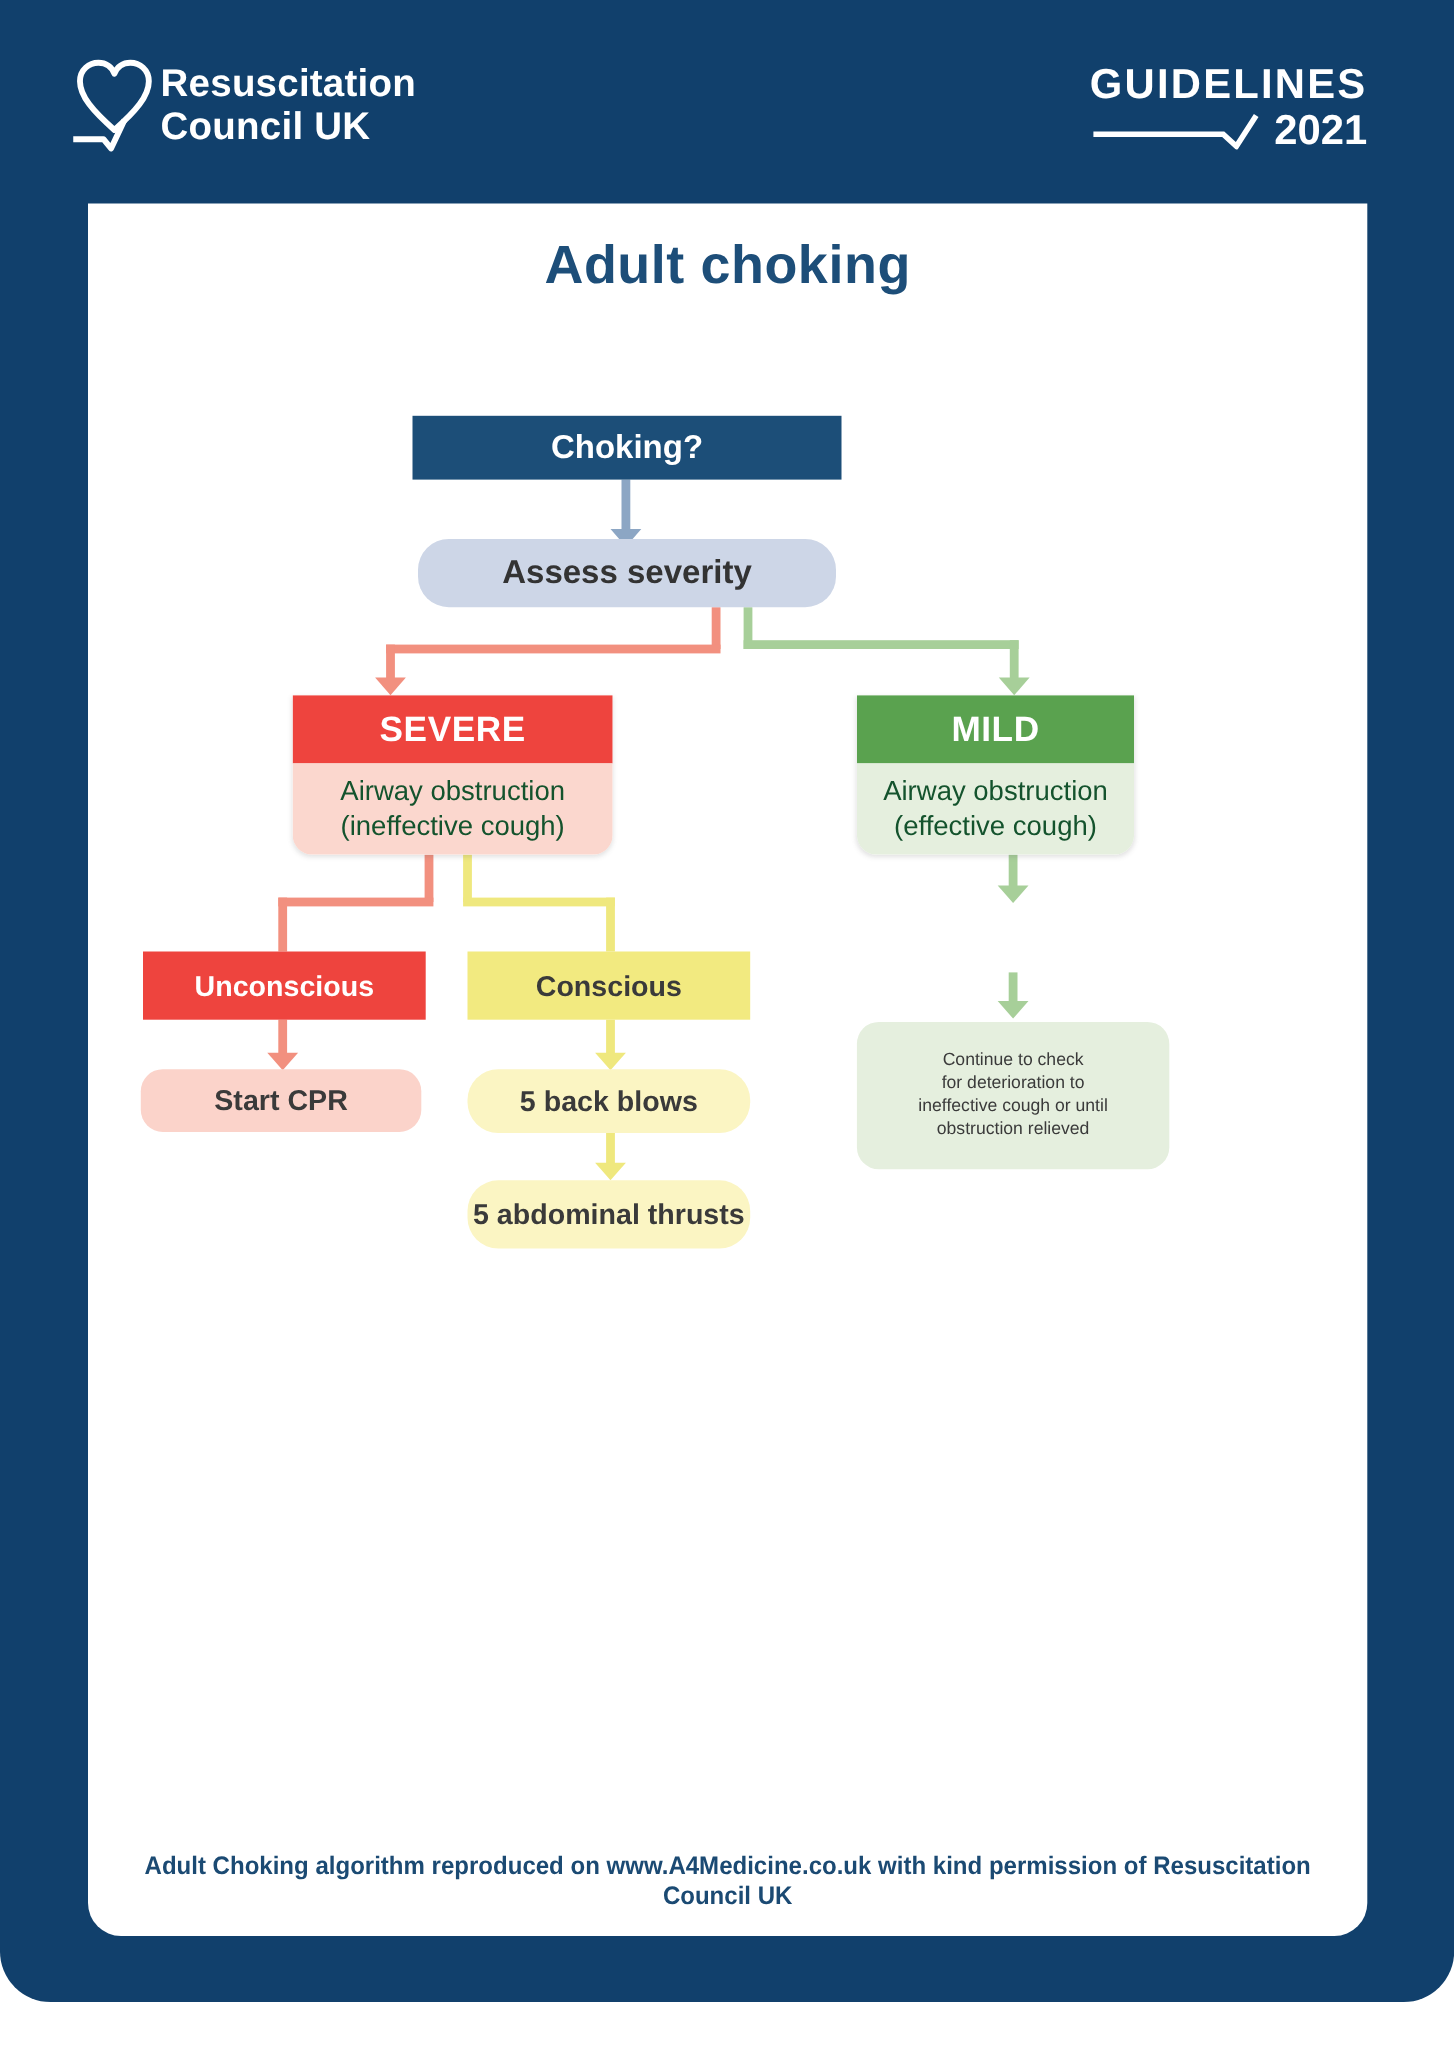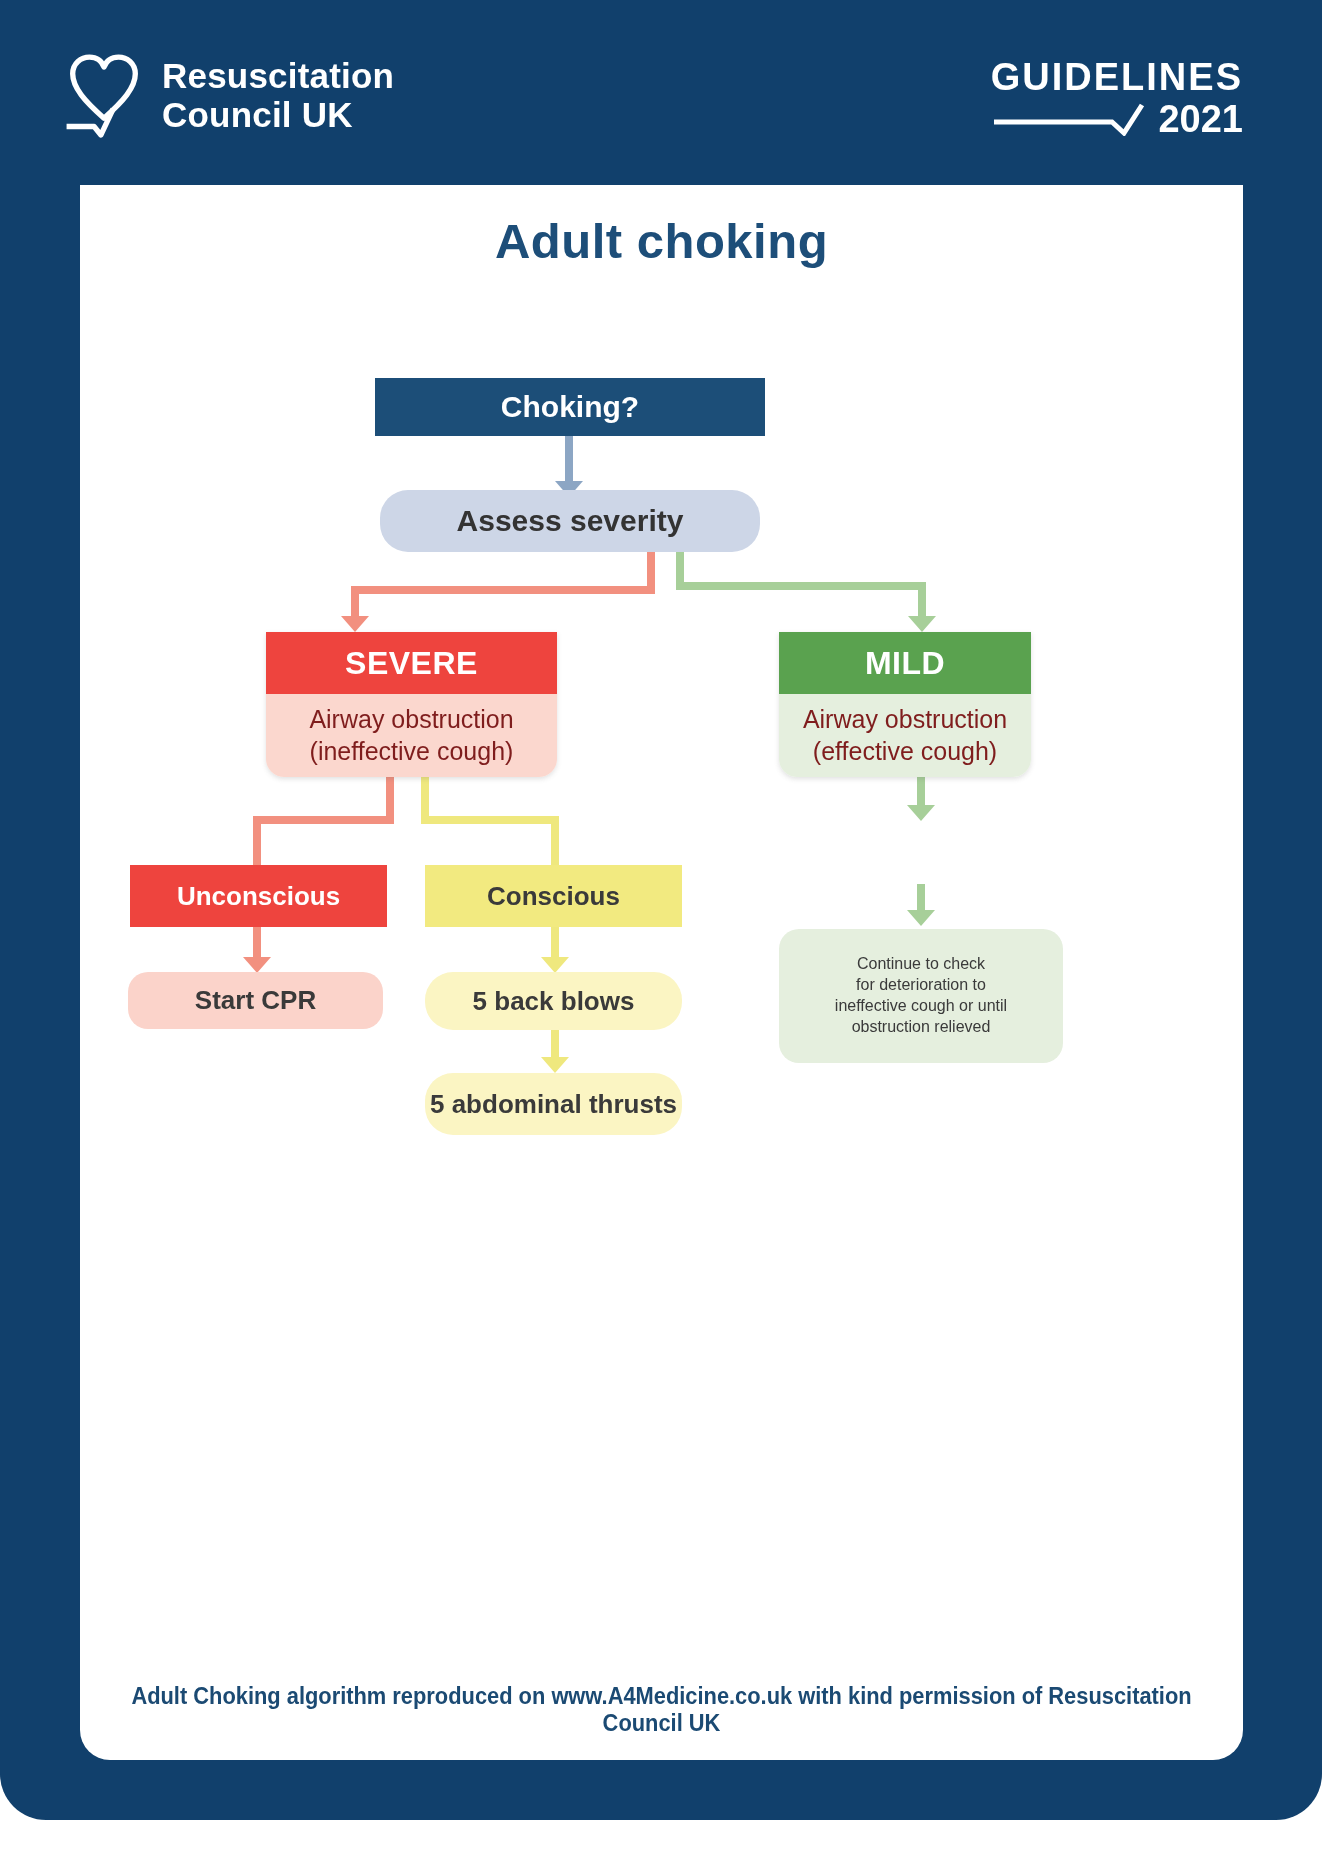--- a/index.html
+++ b/index.html
@@ -1,36 +1,36 @@
 <!DOCTYPE html>
 <html><head>
 <meta charset="utf-8">
 <style>
   html,body{margin:0;padding:0;background:#ffffff;}
   body{width:1322px;height:1870px;position:relative;font-family:"Liberation Sans",sans-serif;}
   .page{position:absolute;left:0;top:0;width:1322px;height:1820px;background:#11406c;border-radius:0 0 46px 46px;}
   
   .logo{position:absolute;left:62px;top:48px;display:flex;align-items:flex-start;}
   .logo svg{display:block;}
-  .logo-text{margin-left:16px;color:#ffffff;font-weight:700;font-size:35px;line-height:1.12;margin-top:8px;letter-spacing:.2px;}
+  .logo-text{margin-left:0;color:#ffffff;font-weight:700;font-size:35px;line-height:1.12;margin-top:8px;letter-spacing:.2px;}
   .guidelines{position:absolute;right:79px;top:58px;color:#ffffff;text-align:right;}
   .g-label{font-weight:700;font-size:38px;letter-spacing:2px;line-height:1;}
   .g-row{display:flex;align-items:center;justify-content:flex-end;margin-top:4px;}
   .g-row svg{display:block;margin-right:6px;}
   .g-year{font-weight:700;font-size:38px;line-height:1;}
   
   .card{position:absolute;left:80px;top:185px;width:1163px;height:1575px;background:#ffffff;border-radius:0 0 30px 30px;}
   .page-title{position:absolute;left:0;top:28px;width:100%;text-align:center;color:#1d4e79;font-size:49px;font-weight:700;letter-spacing:.5px;}
   
   .flowbox{position:absolute;display:flex;align-items:center;justify-content:center;text-align:right;z-index:2;box-sizing:border-box;}
   .navy-box{background:#1c4e78;color:#ffffff;font-weight:700;font-size:30px;}
   .assess-box{background:#cdd6e7;color:#333333;font-weight:700;font-size:30px;border-radius:28px;}
   .split-box{position:absolute;z-index:2;border-radius:0 0 18px 18px;overflow:hidden;box-shadow:0 2px 5px rgba(90,90,90,.18);}
   .split-head{height:62px;display:flex;align-items:center;justify-content:center;color:#ffffff;font-weight:700;font-size:32px;letter-spacing:.5px;}
-  .split-body{height:83px;display:flex;flex-direction:column;align-items:center;justify-content:center;color:#7f1d1d;font-size:25px;line-height:1.26;}
+  .split-body{height:83px;display:flex;flex-direction:column;align-items:center;justify-content:center;color:#14532d;font-size:25px;line-height:1.26;}
   .severe .split-head{background:#ee443e;}
   .severe .split-body{background:#fbd7ce;}
   .mild .split-head{background:#5aa24f;}
   .mild .split-body{background:#e5efde;}
   .red-box{background:#ee443e;color:#ffffff;font-weight:700;font-size:26px;}
   .yellow-box{background:#f2ea80;color:#3a3a3a;font-weight:700;font-size:26px;}
   .pink-soft{background:#fbd3ca;color:#3a3a3a;font-weight:700;font-size:26px;border-radius:20px;}
   .paleyellow-soft{background:#fbf5c3;color:#3a3a3a;font-weight:700;font-size:26px;border-radius:28px;}
   .green-soft{background:#e5efde;color:#3a3a3a;border-radius:20px;}
   .green-soft.bold{font-weight:700;font-size:26px;}

